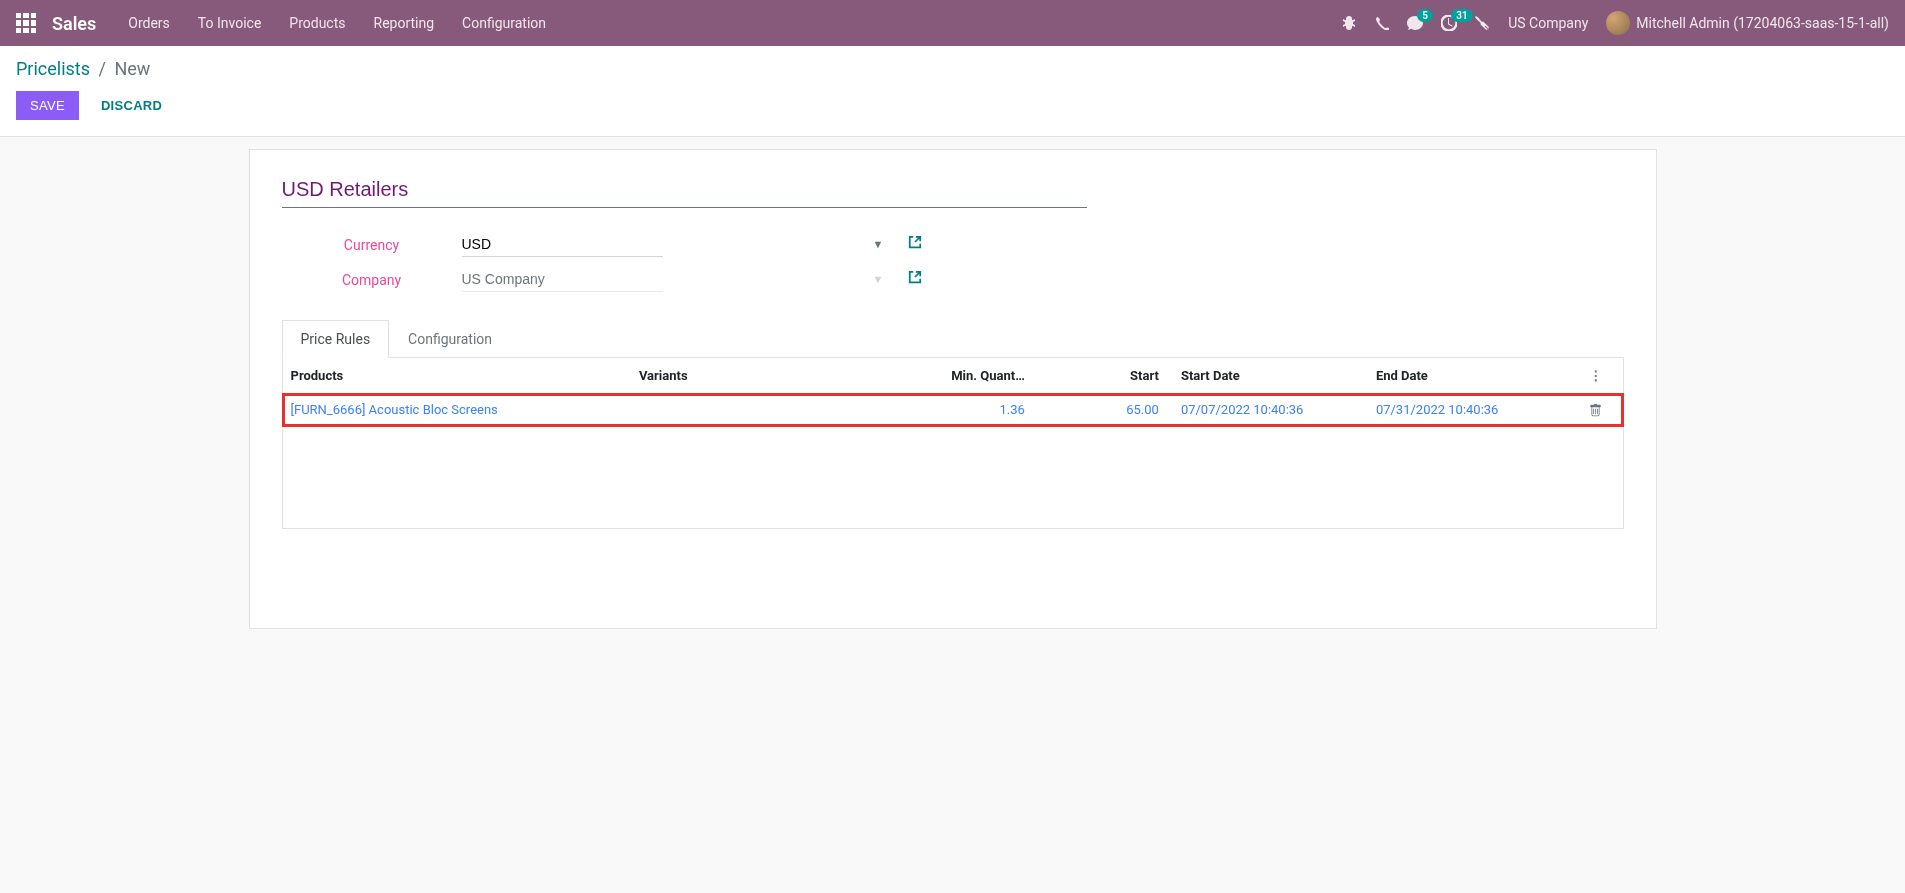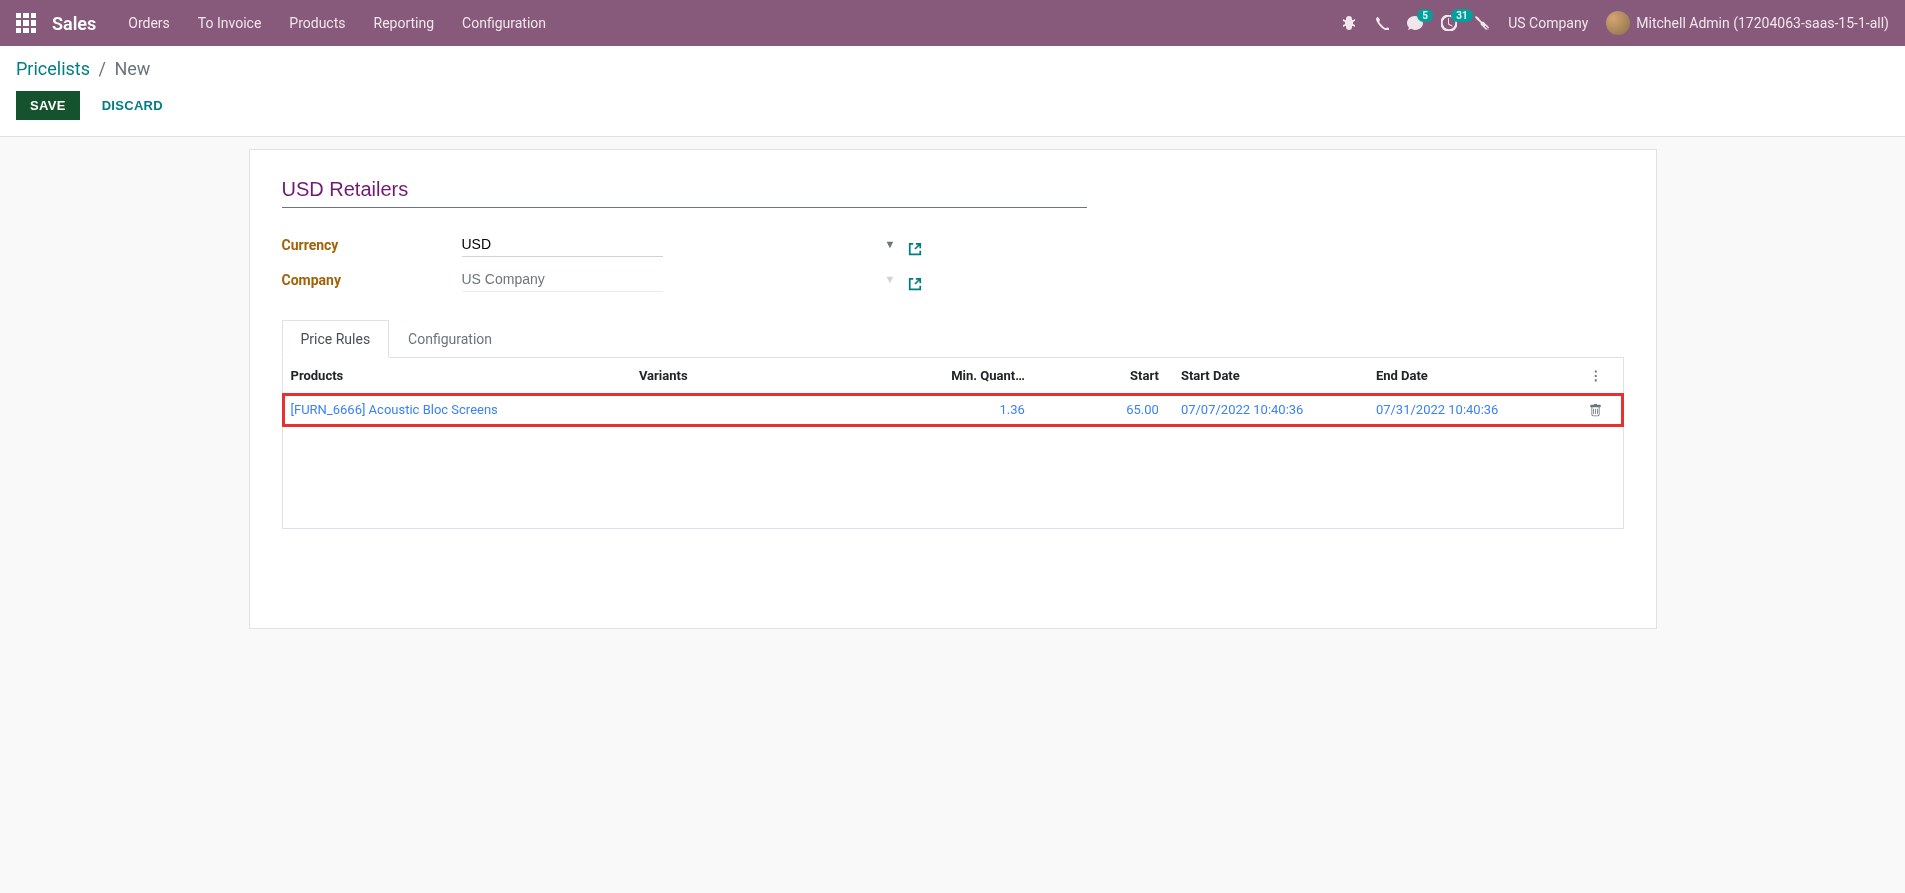--- a/index.html
+++ b/index.html
@@ -19,31 +19,31 @@
   .avatar { width: 24px; height: 24px; border-radius: 50%; background: radial-gradient(circle at 30% 30%, #d4a574, #8b6f47); display: inline-block; margin-right: 6px; vertical-align: middle; }
   .user-info { color: #f0e6eb; font-size: 14px; cursor: pointer; display: flex; align-items: center; justify-content: space-between; }
   
   
   .control-panel { background: #fff; border-bottom: 1px solid #dee2e6; padding: 12px 16px 16px; }
   .breadcrumb { font-size: 18px; margin-bottom: 12px; }
   .breadcrumb a { color: #017e84; text-decoration: none; }
   .breadcrumb .sep { color: #6c757d; margin: 0 4px; }
   .breadcrumb .current { color: #6c757d; }
   .btn-row { display: flex; gap: 8px; align-items: center; }
-  .btn-save { background: #14532d; color: #fff; border: none; padding: 7px 14px; font-weight: 700; font-size: 13px; cursor: pointer; text-transform: uppercase; letter-spacing: 0.3px; }
+  .btn-save { background: #8b5cf6; color: #fff; border: none; padding: 7px 14px; font-weight: 400; font-size: 13px; cursor: pointer; text-transform: uppercase; letter-spacing: 0.3px; }
   .btn-discard { background: transparent; color: #017e84; border: none; padding: 7px 14px; font-weight: 600; font-size: 13px; cursor: pointer; text-transform: uppercase; letter-spacing: 0.3px; }
   
   
   .sheet-wrap { display: flex; justify-content: center; padding: 0 24px 24px; }
   .sheet { background: #fff; border: 1px solid #dee2e6; width: 100%; max-width: 1408px; margin-top: 12px; padding: 24px 32px 40px; min-height: 480px; }
   .title-input { font-size: 20px; font-weight: 500; color: #701a75; border: none; border-bottom: 1px solid #6c757d; width: 60%; padding: 4px 0 6px; outline: none; background: transparent; margin-bottom: 24px; }
   
   .field-row { display: flex; align-items: center; margin-bottom: 10px; }
-  .field-label { width: 180px; font-weight: 700; color: #a16207; font-size: 14px; }
-  .field-input-wrap { display: flex; align-items: flex-end; gap: 8px; width: 460px; }
+  .field-label { width: 180px; font-weight: 400; color: #ec4899; font-size: 14px; text-align: center; }
+  .field-input-wrap { display: flex; align-items: flex-start; gap: 20px; width: 460px; }
   .m2o { flex: 1; border: none; border-bottom: 1px solid #ced4da; padding: 4px 20px 4px 0; font-size: 14px; background: transparent; outline: none; position: relative; }
   .m2o-wrap { position: relative; flex: 1; }
   .caret { position: absolute; right: 4px; top: 6px; font-size: 11px; color: #6c757d; pointer-events: none; }
   .ext-link { color: #017e84; cursor: pointer; font-size: 15px; }
   .company-input { border-bottom: 1px solid #e9ecef; color: #6c757d; }
   .company-input + .caret { color: #ced4da; }
   
   
   .tabs { display: flex; border-bottom: 1px solid #dee2e6; margin-top: 28px; }
   .tab { padding: 10px 18px; cursor: pointer; color: #6c757d; border: 1px solid transparent; border-bottom: none; background: #fff; font-size: 14px; }

